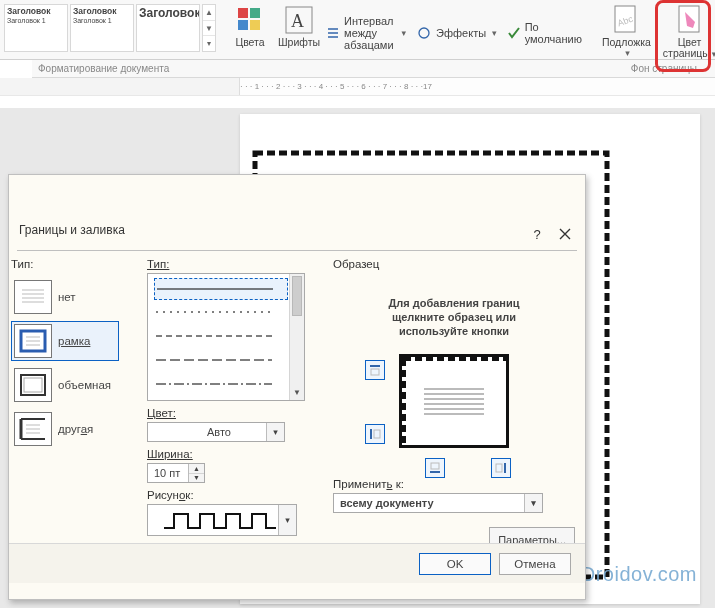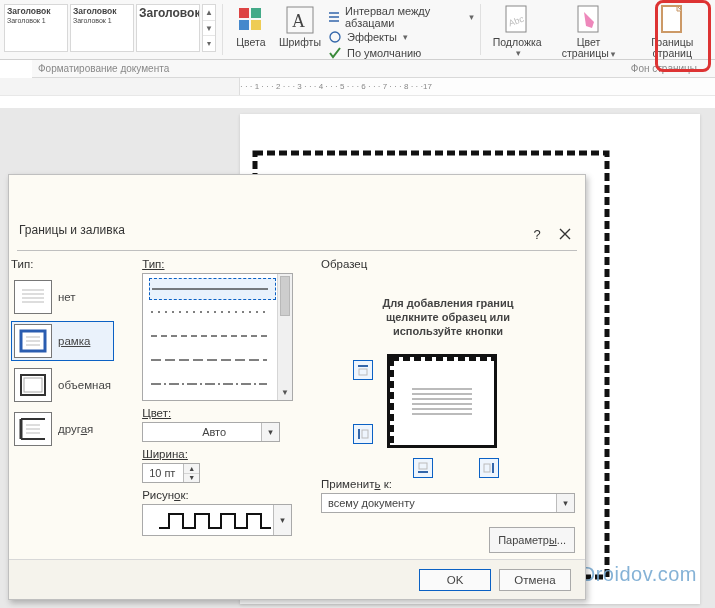--- a/index.html
+++ b/index.html
@@ -31,21 +31,21 @@
   .style-tile .st-title { font-size: 8.5px; font-weight: 600; margin-bottom: 1px; }
   .style-tile.big { width: 64px; font-size: 8px; }
   .style-tile.big .st-title { font-size: 12px; }
   .arrows { width: 14px; height: 48px; border: 1px solid #d8d8d8; background: #fff; display: flex; flex-direction: column; }
   .arrows div { flex: 1; display: flex; align-items: center; justify-content: center; color: #666; border-bottom: 1px solid #e6e6e6; font-size: 8px;}
   .arrows div:last-child { border-bottom: none; }
   .vsep { width: 1px; background: #e0e0e0; margin: 4px 6px; }
   .rbtn { display: flex; flex-direction: column; align-items: center; justify-content: flex-start; padding: 4px 6px 0 6px; font-size: 11px; color: #444; }
   .rbtn .ico { width: 32px; height: 32px; display: flex; align-items: center; justify-content: center; }
   .rbtn .lbl { text-align: center; line-height: 1.05; margin-top: 1px; font-size: 10.5px;}
-  .mini-items { display: flex; flex-direction: column; gap: 0; justify-content: center; padding-top: 6px; }
+  .mini-items { display: flex; flex-direction: row; gap: 10px; justify-content: center; padding-top: 6px; }
   .mini-item { display: flex; align-items: center; gap: 4px; font-size: 11px; color: #444; }
   .mini-item .mi-ico { width: 16px; height: 16px; display: inline-flex; align-items: center; justify-content: center; }
   .dd { font-size: 9px; color: #666; margin-left: 2px;}
   .highlight-border { position: absolute; top: 0px; left: 655px; width: 56px; height: 72px; border: 3px solid #d33; border-radius: 8px; pointer-events: none; }
   
   .group-labels { display: flex; height: 18px; font-size: 10px; color: #888; background: #f8f8f8; border-bottom: 1px solid #d9d9d9; align-items: center; margin-left: 32px; }
   .grp-left { padding-left: 6px; flex: 1; }
   .grp-right { padding-right: 18px; }
   
   .ruler { height: 18px; background: #fdfdfd; border-bottom: 1px solid #e8e8e8; position: relative; font-size: 8px; color: #888; overflow: hidden;}
@@ -106,23 +106,23 @@
   .art-box .cdd{ position:absolute; right:0; top:0; bottom:0; width:18px; border-left:1px solid #bcbcbc; display:flex; align-items:center; justify-content:center; font-size:9px; color:#444; background:#f4f4f4;}
   .preview-lbls { font-size: 11px; color:#444; text-align:center; line-height:1.25; margin-top: 24px; font-weight: bold;}
   .preview-stage { position: relative; height: 130px; margin-top: 8px;}
   .pv-center { position:absolute; left: 66px; top: 8px; width: 110px; height: 94px; border: 3px solid #111; background:#fff; display:flex; align-items:center; justify-content:center;}
   .pv-lines { width: 60px;}
   .pv-lines div{height:2px; background:#bbb; margin:3px 0;}
   .pv-btn { position:absolute; width:20px; height:20px; border:1px solid #0b61c4; background:#eef5fd; display:flex; align-items:center; justify-content:center;}
   .pv-top{left:32px; top:14px;} .pv-left{left:32px; top:78px;}
   .pv-bott{left:92px; top:112px;} .pv-right{left:158px; top:112px;}
   .apply-row { margin-top: 2px;}
-  .apply-combo { width: 254px; }
+  .apply-combo { width: 210px; font-weight: bold; }
   .params-btn { align-self:flex-end; margin-top:6px; height:26px; padding:0 8px; border:1px solid #a9a9a9; background:#f6f6f6; font-size:11px; display:inline-flex; align-items:center;}
-  .dlg-footer { position:absolute; bottom:0; left:0; right:0; height:40px; border-top:1px solid #d8d8d8; display:flex; justify-content:flex-end; align-items:center; gap:8px; padding-right:14px; background:#f5f3ec;margin-top:46px;}
+  .dlg-footer { position:absolute; bottom:16px; left:0; right:0; height:40px; border-top:1px solid #d8d8d8; display:flex; justify-content:flex-end; align-items:center; gap:8px; padding-right:14px; background:#f5f3ec;margin-top:46px;}
   .btn { min-width:72px; height:22px; border:1px solid #a9a9a9; background:#fafafa; font-size:11.5px; display:inline-flex; align-items:center; justify-content:center; padding:0 12px;}
   .btn.primary{ border-color:#0b61c4;}
   .underline { text-decoration: underline; }
   svg { display:block; }
 </style>
 </head>
 <body>
 
 <div class="ribbon">
   <div class="styles-gallery">

